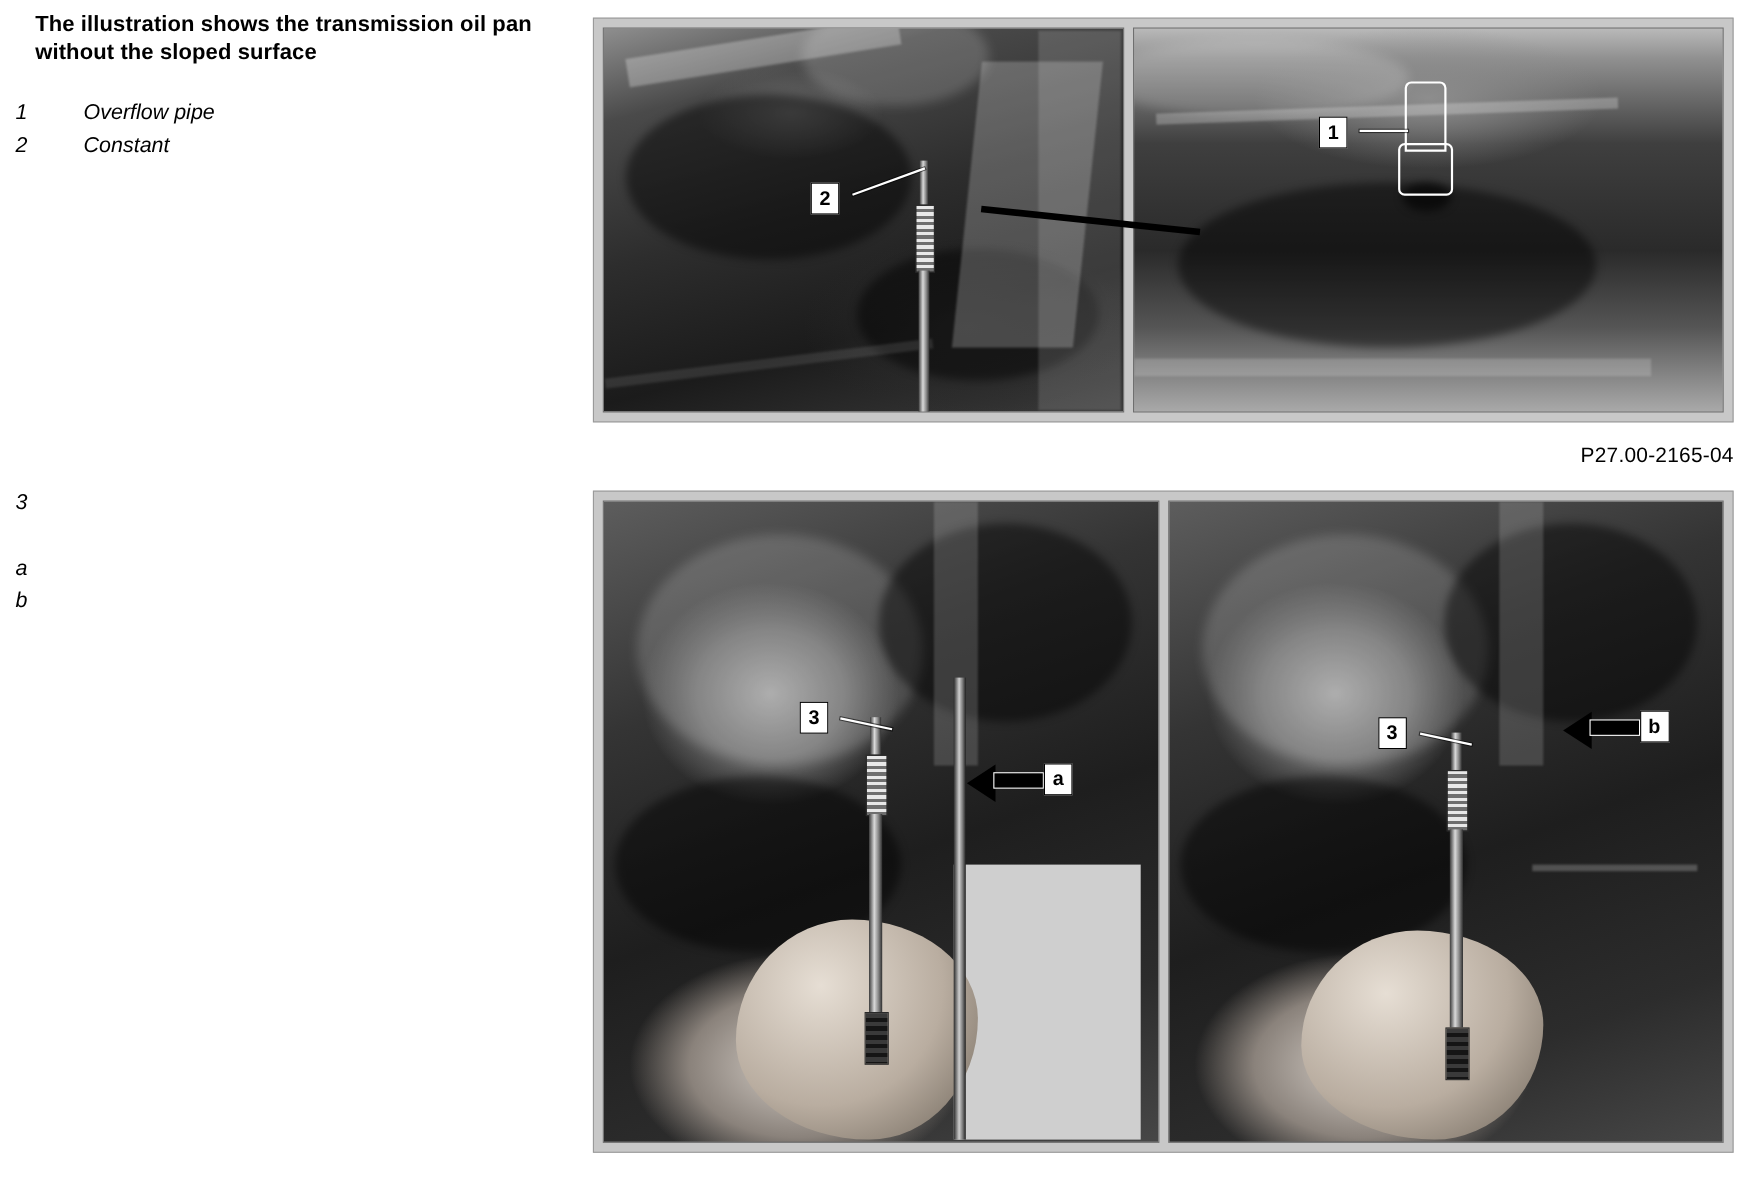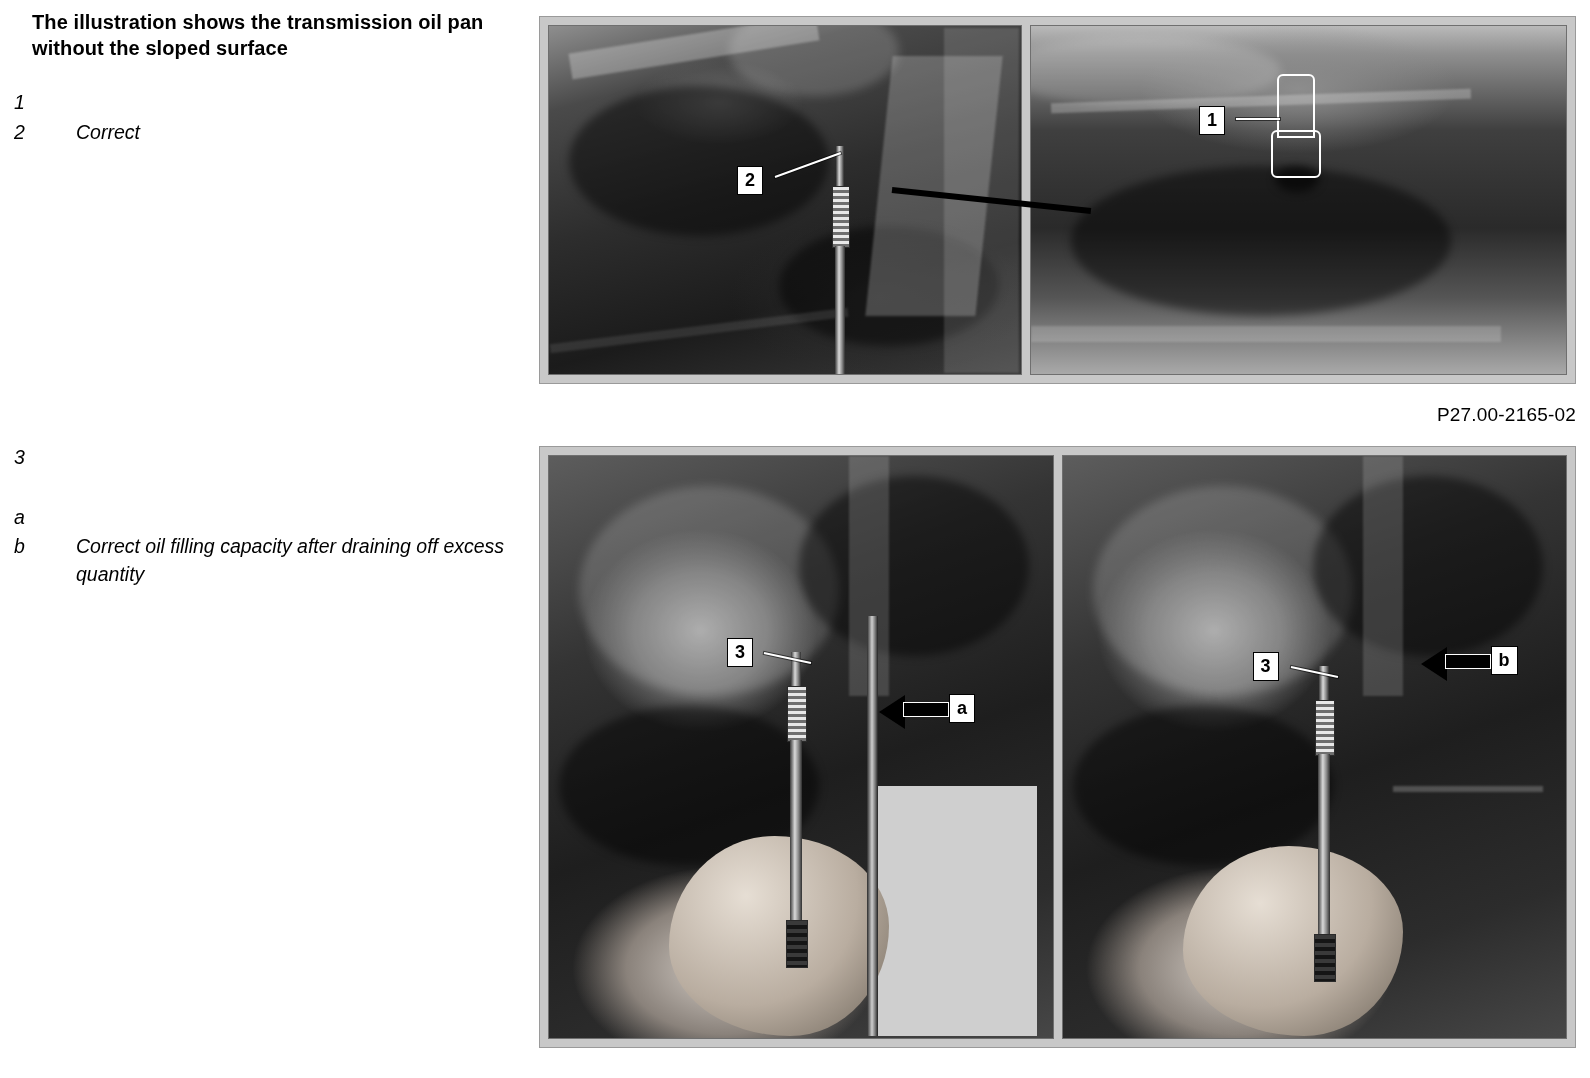--- a/index.html
+++ b/index.html
@@ -228,44 +228,44 @@
   }
 </style>
 </head>
 <body>
 
 <div class="legend-col">
   <h1 class="legend-title">The illustration shows the transmission oil pan without the sloped surface</h1>
 
   <div class="legend-row">
     <div class="legend-key">1</div>
+    <div class="legend-text">Overflow pipe</div>
   </div>
   <div class="legend-row">
     <div class="legend-key">2</div>
-    <div class="legend-text">Correct</div>
+    <div class="legend-text">Constant</div>
   </div>
 </div>
 
 <div class="legend-col-2">
   <div class="legend-row">
     <div class="legend-key">3</div>
   </div>
 
   <div class="legend-gap"></div>
 
   <div class="legend-row">
     <div class="legend-key">a</div>
   </div>
   <div class="legend-row">
     <div class="legend-key">b</div>
-    <div class="legend-text">Correct oil filling capacity after draining off excess quantity</div>
   </div>
 </div>
 
-<div class="figure-code">P27.00-2165-02</div>
+<div class="figure-code">P27.00-2165-04</div>
 
 <div class="figure" id="figure-top">
   <div class="fig-inner">
 
     <div class="photo ph-underbody">
       <div class="light-blob" style="left:180px; top:-20px; width:170px; height:90px;"></div>
       <div class="dark-blob" style="left:20px; top:60px; width:260px; height:150px;"></div>
       <div class="dark-blob" style="left:230px; top:200px; width:220px; height:120px;"></div>
       <div class="streak" style="left:0px; top:300px; width:300px; height:9px; transform:rotate(-7deg);"></div>
       <div class="streak" style="left:330px; top:30px; width:110px; height:260px; transform:skewX(-6deg); background:rgba(255,255,255,0.22);"></div>

